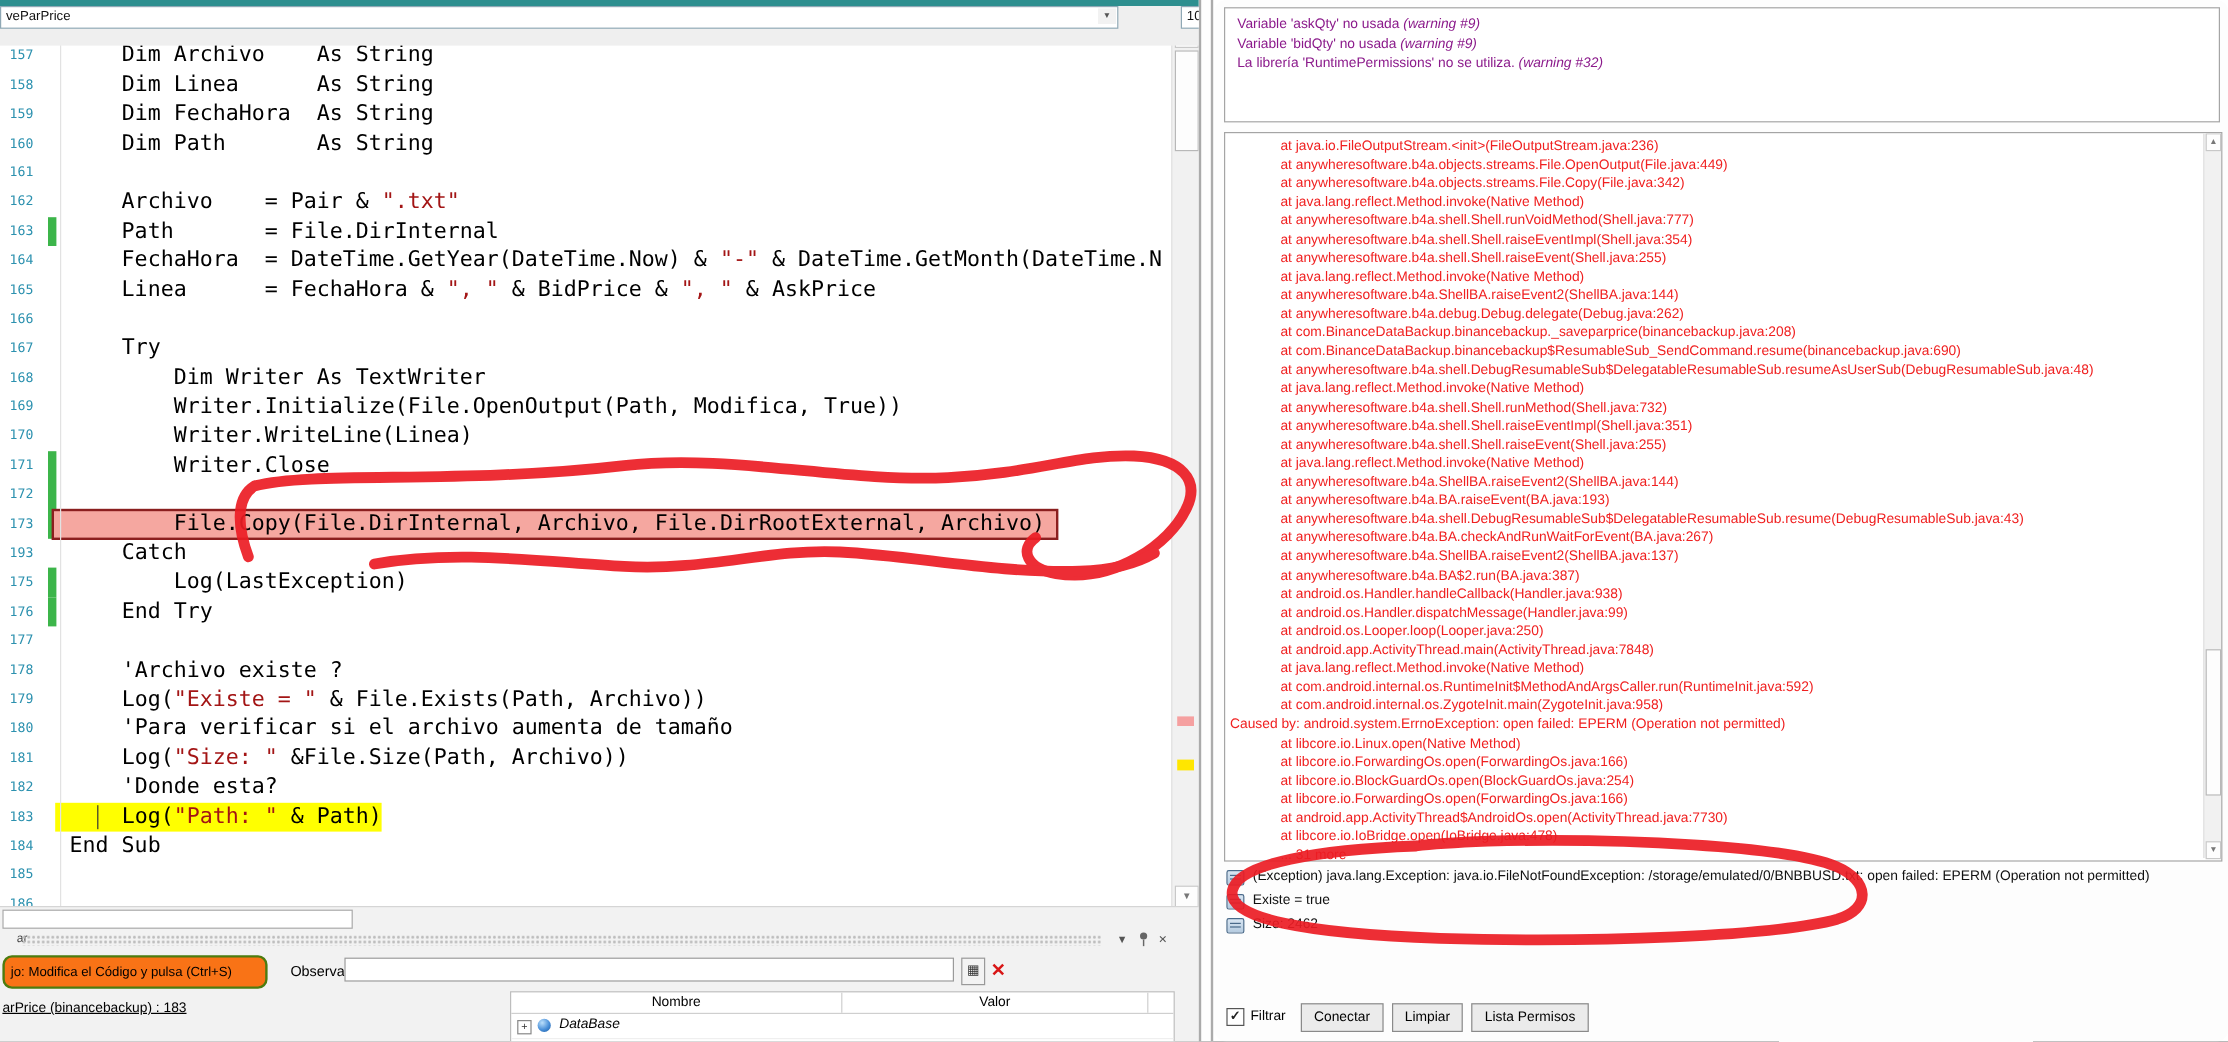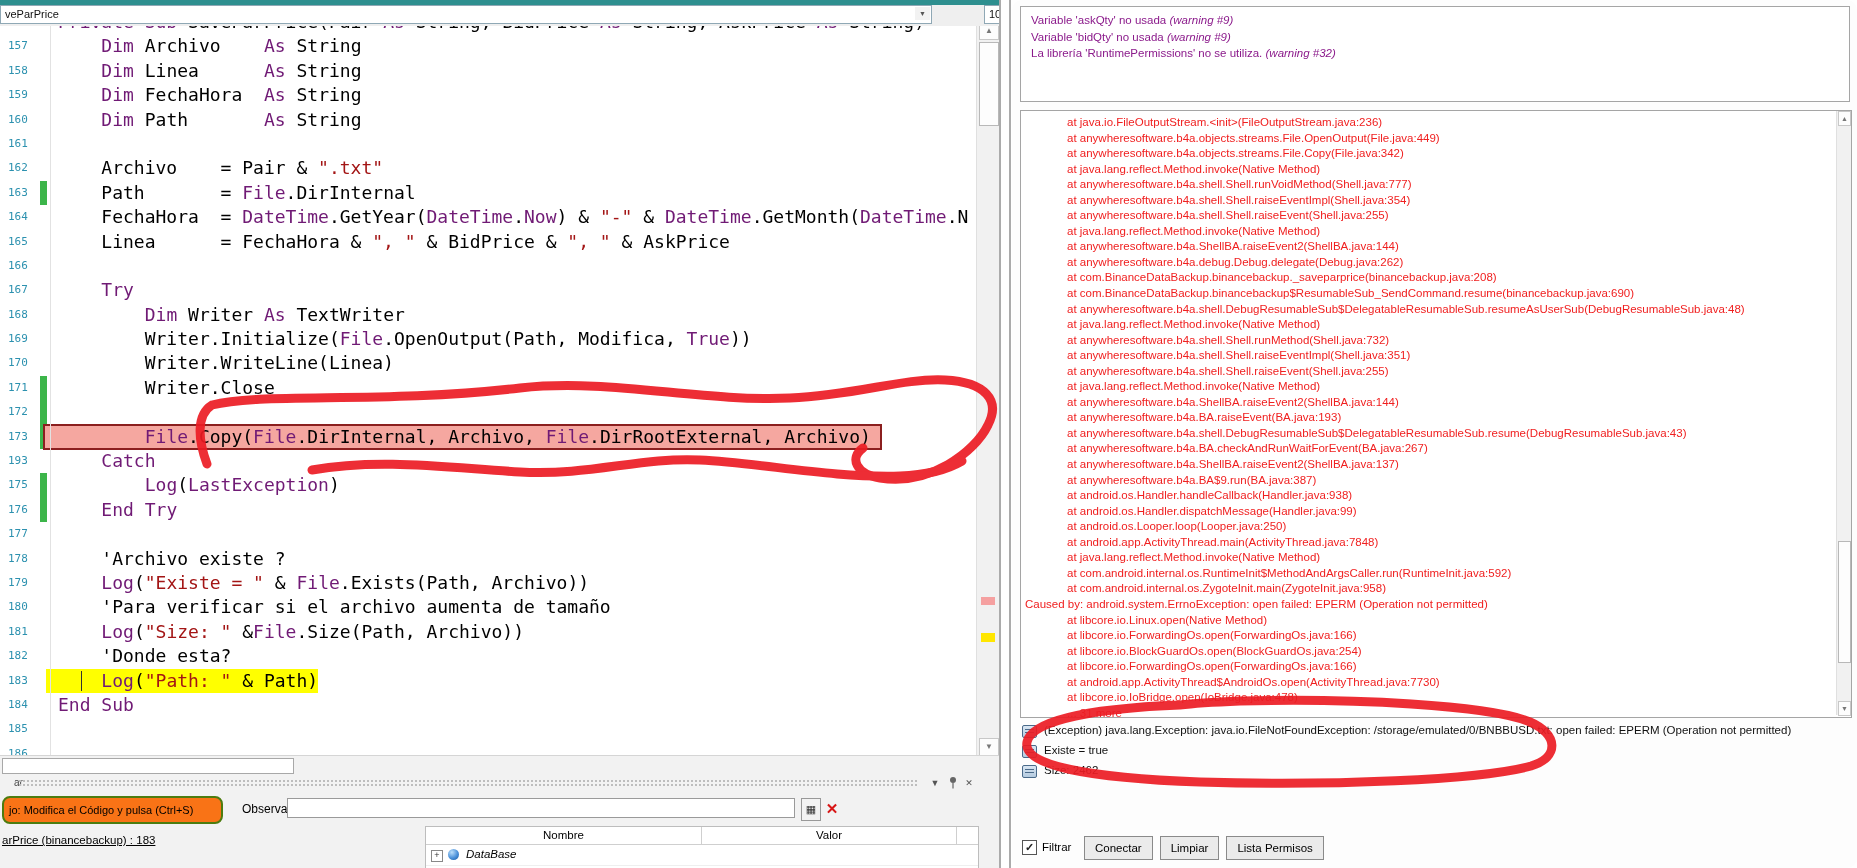--- a/index.html
+++ b/index.html
@@ -8,37 +8,37 @@
   
   .left-col{position:absolute;left:0;top:0;width:999px;height:868px;background:#fff;}
   .editor{position:absolute;left:0;top:0;width:999px;height:755px;background:#fff;overflow:hidden;}
   .gutter-line{position:absolute;left:50px;top:0;width:1px;height:755px;background:#E2E2E2;}
   #code-lines{position:absolute;left:0;top:10px;width:975px;}
   .crow{position:relative;height:24.4px;}
   .ln{position:absolute;left:8px;top:5px;font:11px "DejaVu Sans Mono",monospace;color:#2C91AF;}
   .chg{position:absolute;left:40px;top:0;width:7px;height:24.4px;background:#3CB54A;}
   .ct{position:absolute;left:58px;top:0;font:18px/24.4px "DejaVu Sans Mono",monospace;
       white-space:pre;color:#000;}
-  .tok-k{color:#701a75;}　.tok-t{color:#008080;}
+  .tok-k{color:#000000;}　.tok-t{color:#008080;}
   .tok-s{color:#A31515;}　.tok-c{color:#007D00;}　.tok-p{color:#000;}
   .crow.err .ct{left:44px;padding:0 10px 0 14px;background:#F5A7A0;
                 outline:2px solid #8B1F1F;outline-offset:-1px;}
   .crow.log .ct{left:46px;padding-left:12px;background:#FFFF00;}
   .crow.log::after{content:"";position:absolute;left:81px;top:2px;height:20px;width:1px;background:#333;}
   
   .vscroll{position:absolute;left:976px;top:22px;width:22px;height:733px;background:#F1F1F1;
            border-left:1px solid #E0E0E0;}
   .sarrow{position:absolute;left:2px;width:18px;height:16px;background:#FDFDFD;border:1px solid #C8C8C8;
           color:#777;font-size:8px;line-height:16px;text-align:center;}
   .vthumb{position:absolute;left:2px;top:20px;width:18px;height:82px;background:#FDFDFD;border:1px solid #B8B8B8;}
   .mark-pink{position:absolute;left:4px;top:575px;width:14px;height:8px;background:#F5A0A0;}
   .mark-yellow{position:absolute;left:4px;top:611px;width:14px;height:9px;background:#FFE600;}
   .bm-purple{position:absolute;left:1000px;top:424px;width:9px;height:9px;background:#7030A0;}
   
-  .etoolbar{position:absolute;left:0;top:0;width:999px;height:26px;background:#EFEFEF;z-index:6;}
+  .etoolbar{position:absolute;left:0;top:0;width:999px;height:38px;background:#EFEFEF;z-index:6;}
   .teal-strip{position:absolute;left:0;top:0;width:999px;height:5px;background:#2E8F8F;}
   .combo{position:absolute;top:5px;height:17px;background:#fff;border:1px solid #8FA8B5;}
   .combo-main{left:0;width:930px;}
   .combo-zoom{left:936px;width:62px;margin-left:48px;}
   .combo-val{position:absolute;left:4px;top:2px;font-size:11px;color:#111;white-space:nowrap;}
   .combo-arrow{position:absolute;right:1px;top:1px;width:15px;height:13px;color:#555;
                font-size:7px;line-height:13px;text-align:center;background:#F2F2F2;}
   
   .dock{position:absolute;left:0;top:755px;width:999px;height:113px;background:#F2F2F2;border-top:1px solid #D5D5D5;}
   .hscroll{position:absolute;left:0;top:1px;width:976px;height:17px;background:#F2F2F2;}
@@ -330,21 +330,21 @@
           <div class="sline">at java.lang.reflect.Method.invoke(Native Method)</div>
           <div class="sline">at anywheresoftware.b4a.shell.Shell.runMethod(Shell.java:732)</div>
           <div class="sline">at anywheresoftware.b4a.shell.Shell.raiseEventImpl(Shell.java:351)</div>
           <div class="sline">at anywheresoftware.b4a.shell.Shell.raiseEvent(Shell.java:255)</div>
           <div class="sline">at java.lang.reflect.Method.invoke(Native Method)</div>
           <div class="sline">at anywheresoftware.b4a.ShellBA.raiseEvent2(ShellBA.java:144)</div>
           <div class="sline">at anywheresoftware.b4a.BA.raiseEvent(BA.java:193)</div>
           <div class="sline">at anywheresoftware.b4a.shell.DebugResumableSub$DelegatableResumableSub.resume(DebugResumableSub.java:43)</div>
           <div class="sline">at anywheresoftware.b4a.BA.checkAndRunWaitForEvent(BA.java:267)</div>
           <div class="sline">at anywheresoftware.b4a.ShellBA.raiseEvent2(ShellBA.java:137)</div>
-          <div class="sline">at anywheresoftware.b4a.BA$9.run(BA.java:387)</div>
+          <div class="sline">at anywheresoftware.b4a.BA$2.run(BA.java:387)</div>
           <div class="sline">at android.os.Handler.handleCallback(Handler.java:938)</div>
           <div class="sline">at android.os.Handler.dispatchMessage(Handler.java:99)</div>
           <div class="sline">at android.os.Looper.loop(Looper.java:250)</div>
           <div class="sline">at android.app.ActivityThread.main(ActivityThread.java:7848)</div>
           <div class="sline">at java.lang.reflect.Method.invoke(Native Method)</div>
           <div class="sline">at com.android.internal.os.RuntimeInit$MethodAndArgsCaller.run(RuntimeInit.java:592)</div>
           <div class="sline">at com.android.internal.os.ZygoteInit.main(ZygoteInit.java:958)</div>
           <div class="sline flat">Caused by: android.system.ErrnoException: open failed: EPERM (Operation not permitted)</div>
           <div class="sline">at libcore.io.Linux.open(Native Method)</div>
           <div class="sline">at libcore.io.ForwardingOs.open(ForwardingOs.java:166)</div>

